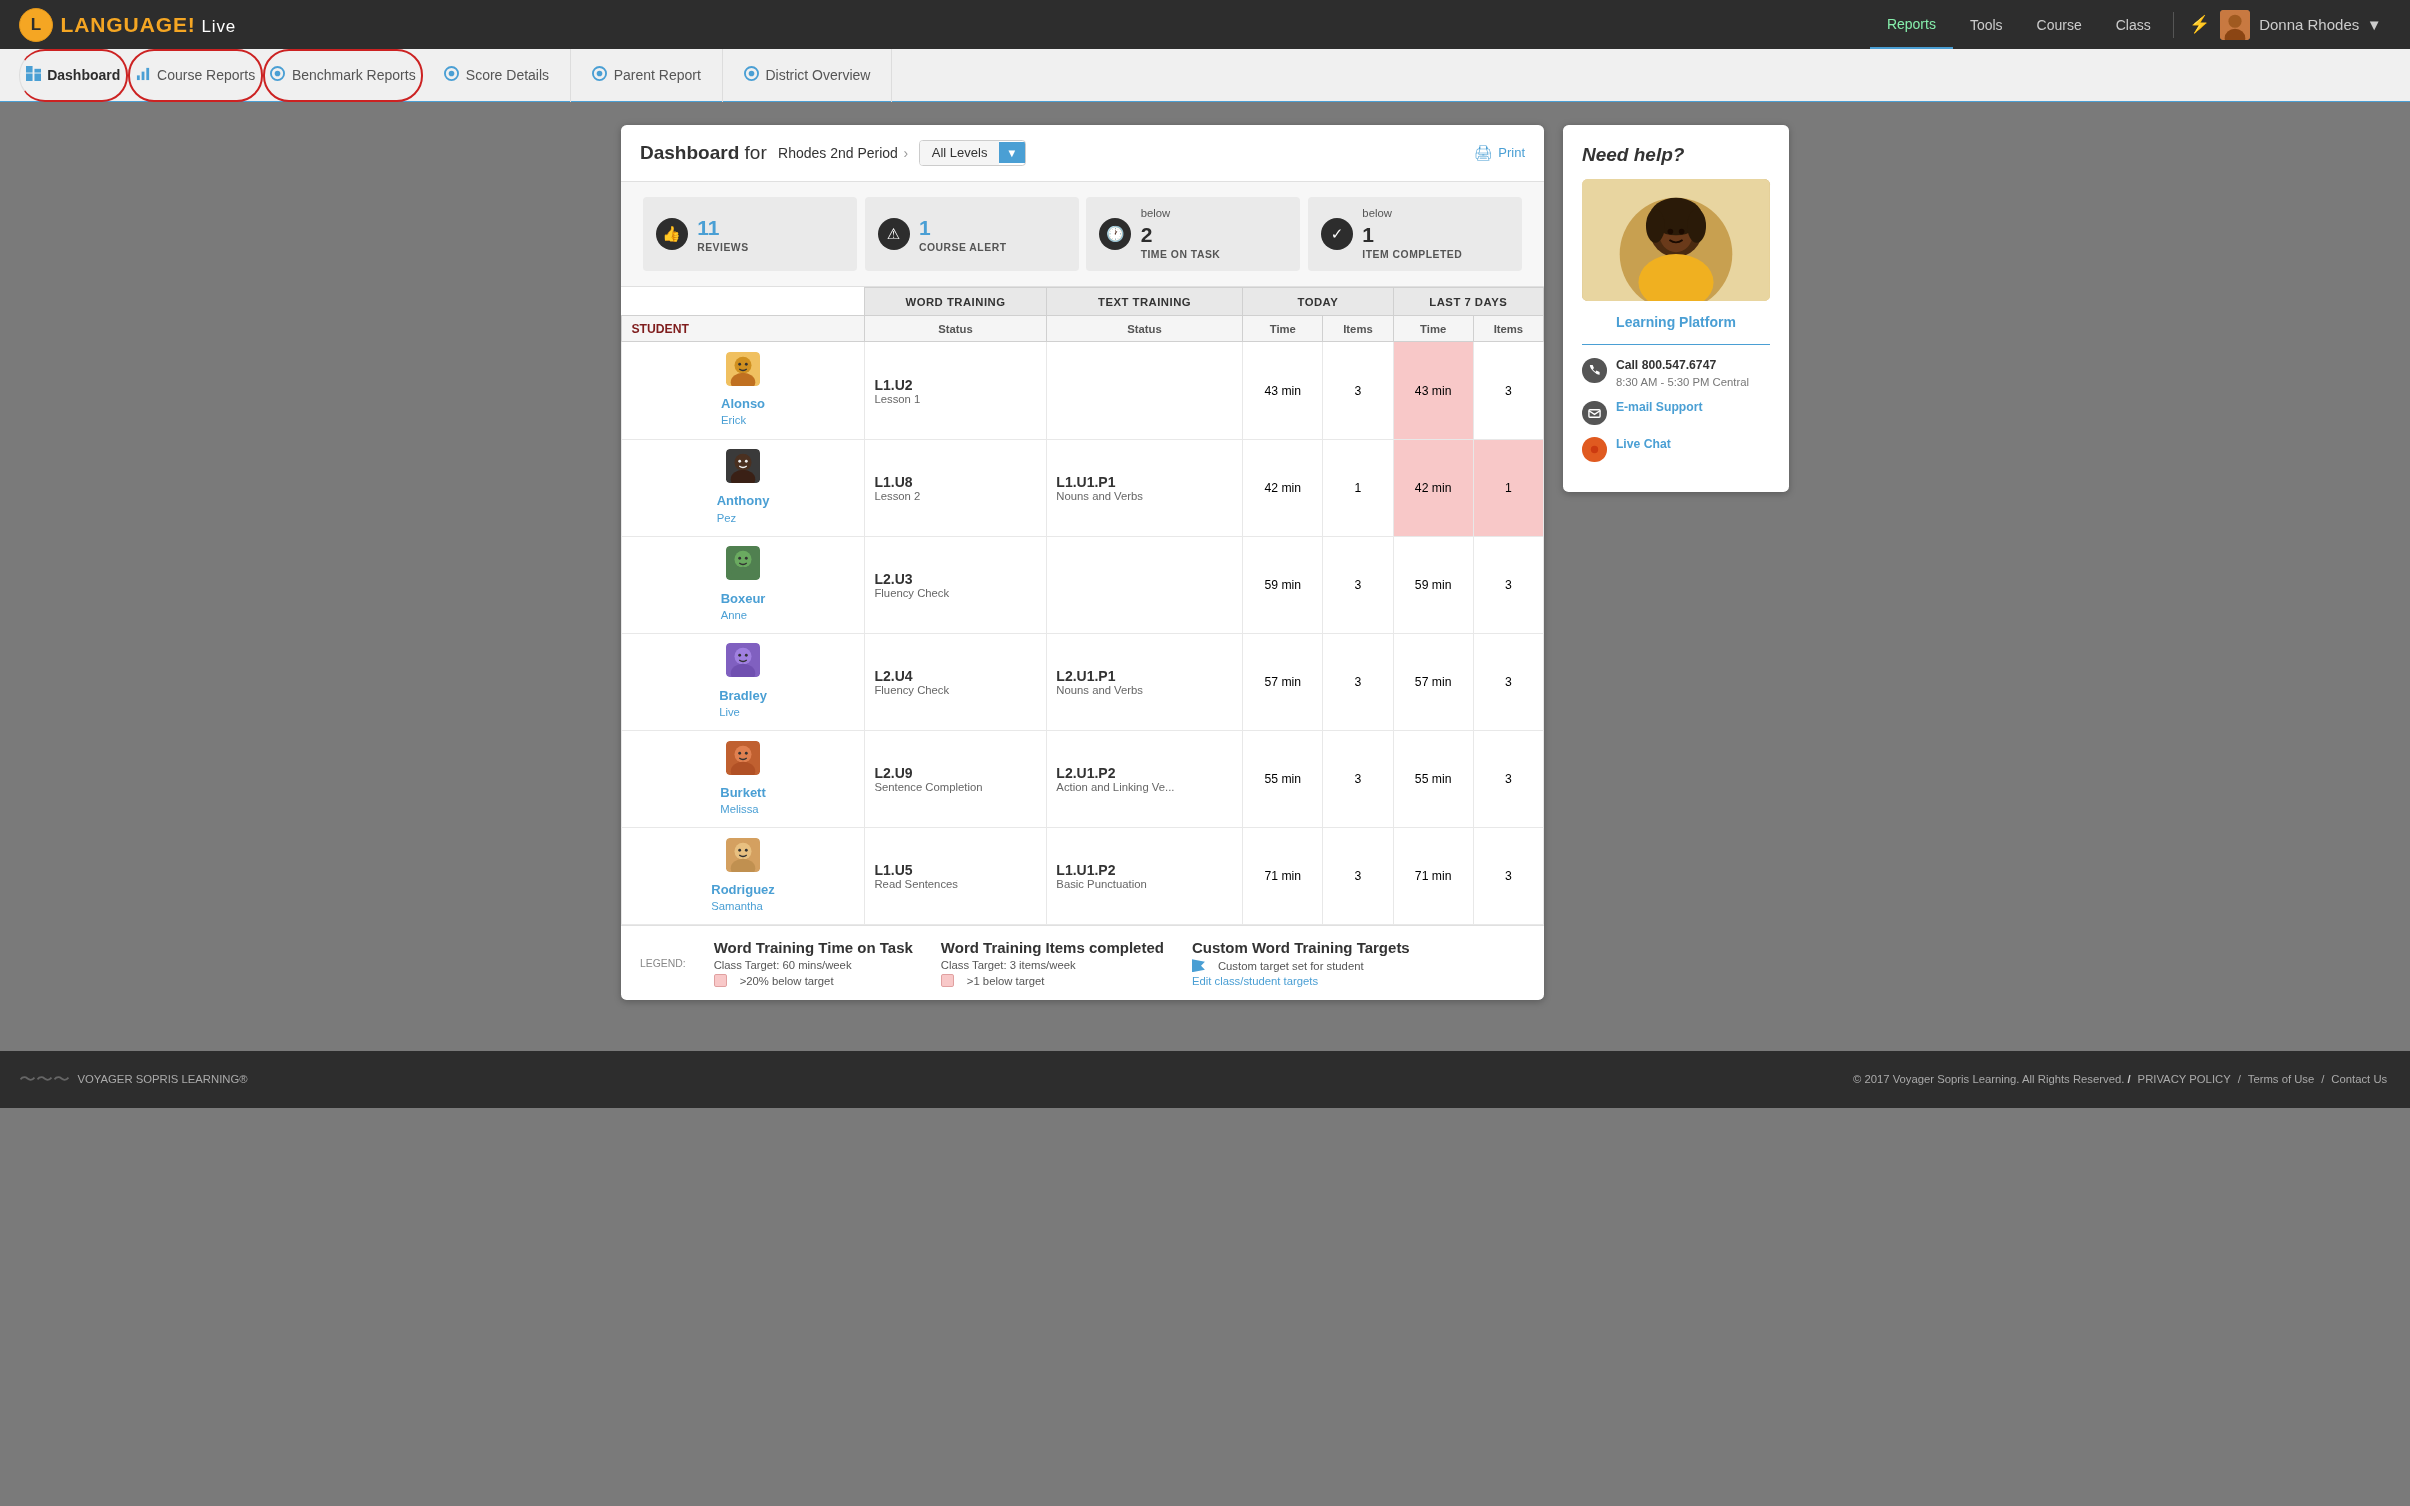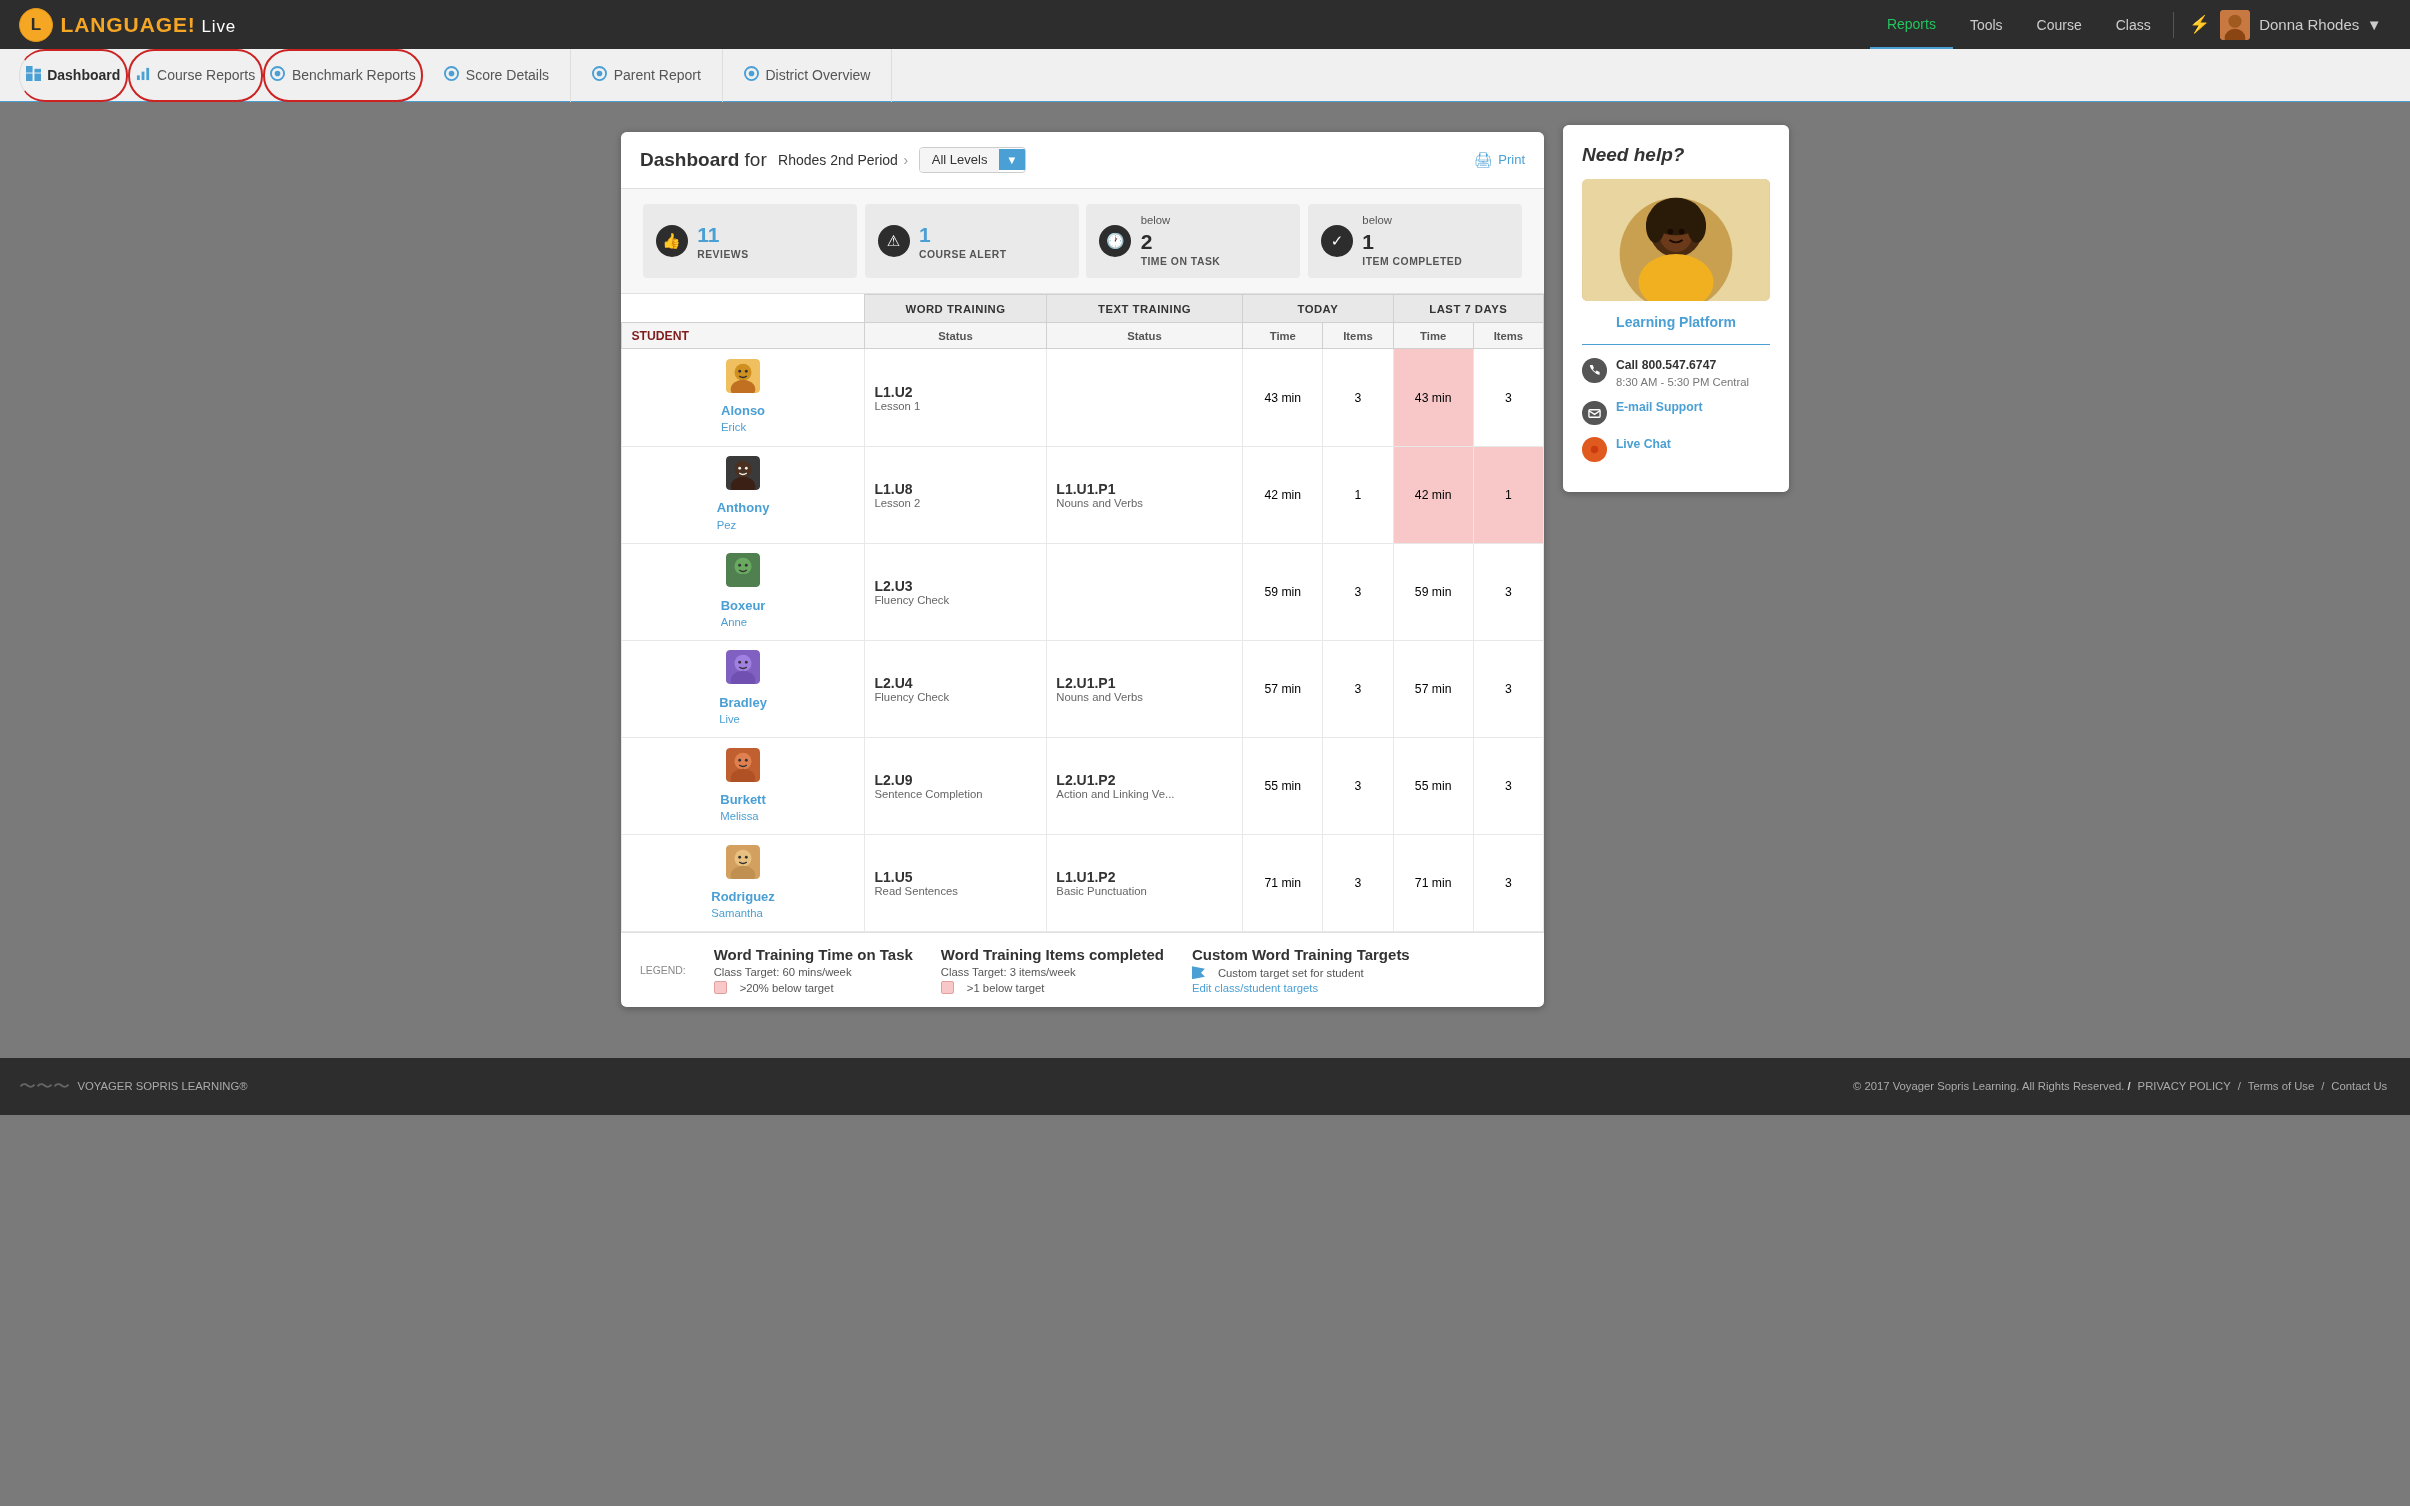--- a/index.html
+++ b/index.html
@@ -42,21 +42,21 @@
       color: #cccccc;
       padding: 0 17px;
       height: 49px;
       display: flex;
       align-items: center;
       cursor: pointer;
       font-size: 14px;
       text-decoration: none;
     }
     .nav-item.active {
-      color: #22c55e;
+      color: #86efac;
       border-bottom: 2.8px solid #4a9fd4;
     }
     .nav-divider {
       width: 0.9px; height: 26px;
       background: #555;
       margin: 0 5.6px;
     }
     .nav-user {
       display: flex;
       align-items: center;
@@ -113,21 +113,20 @@
       margin: 0 auto;
     }
 
     
     .dashboard-panel {
       flex: 1;
       background: #fff;
       border-radius: 5.6px;
       overflow: hidden;
       box-shadow: 0 1.9px 7.5px rgba(0,0,0,0.25);
-      margin-top: 7px;
     }
 
     .dashboard-header {
       padding: 15px 19px;
       display: flex;
       align-items: center;
       gap: 11.3px;
       border-bottom: 0.9px solid #e0e0e0;
     }
     .dashboard-title {

